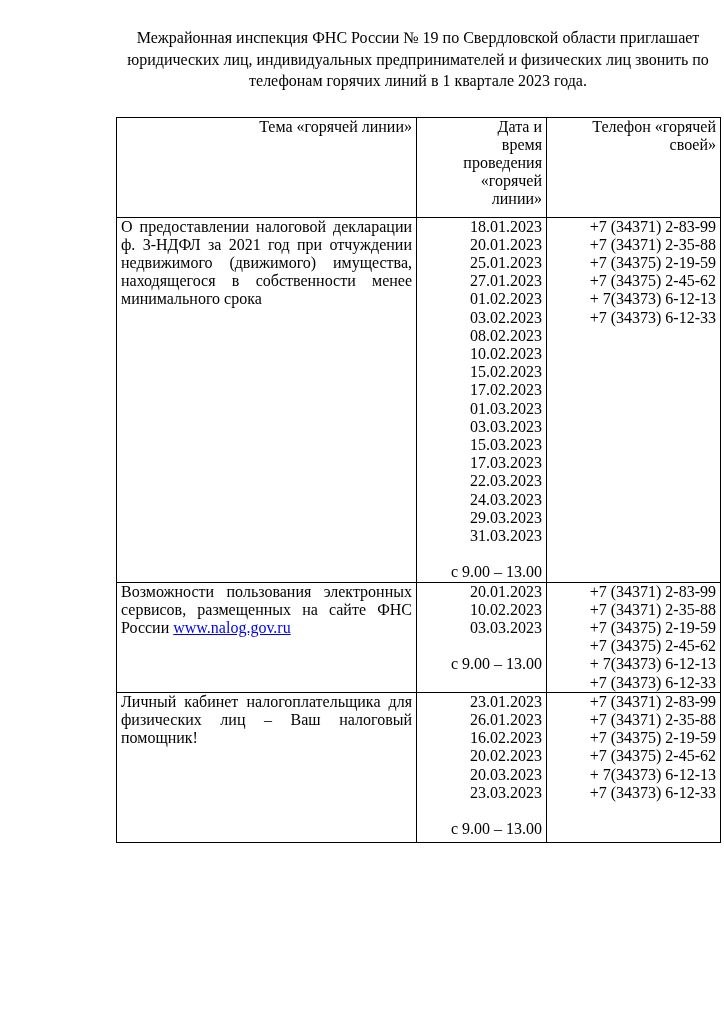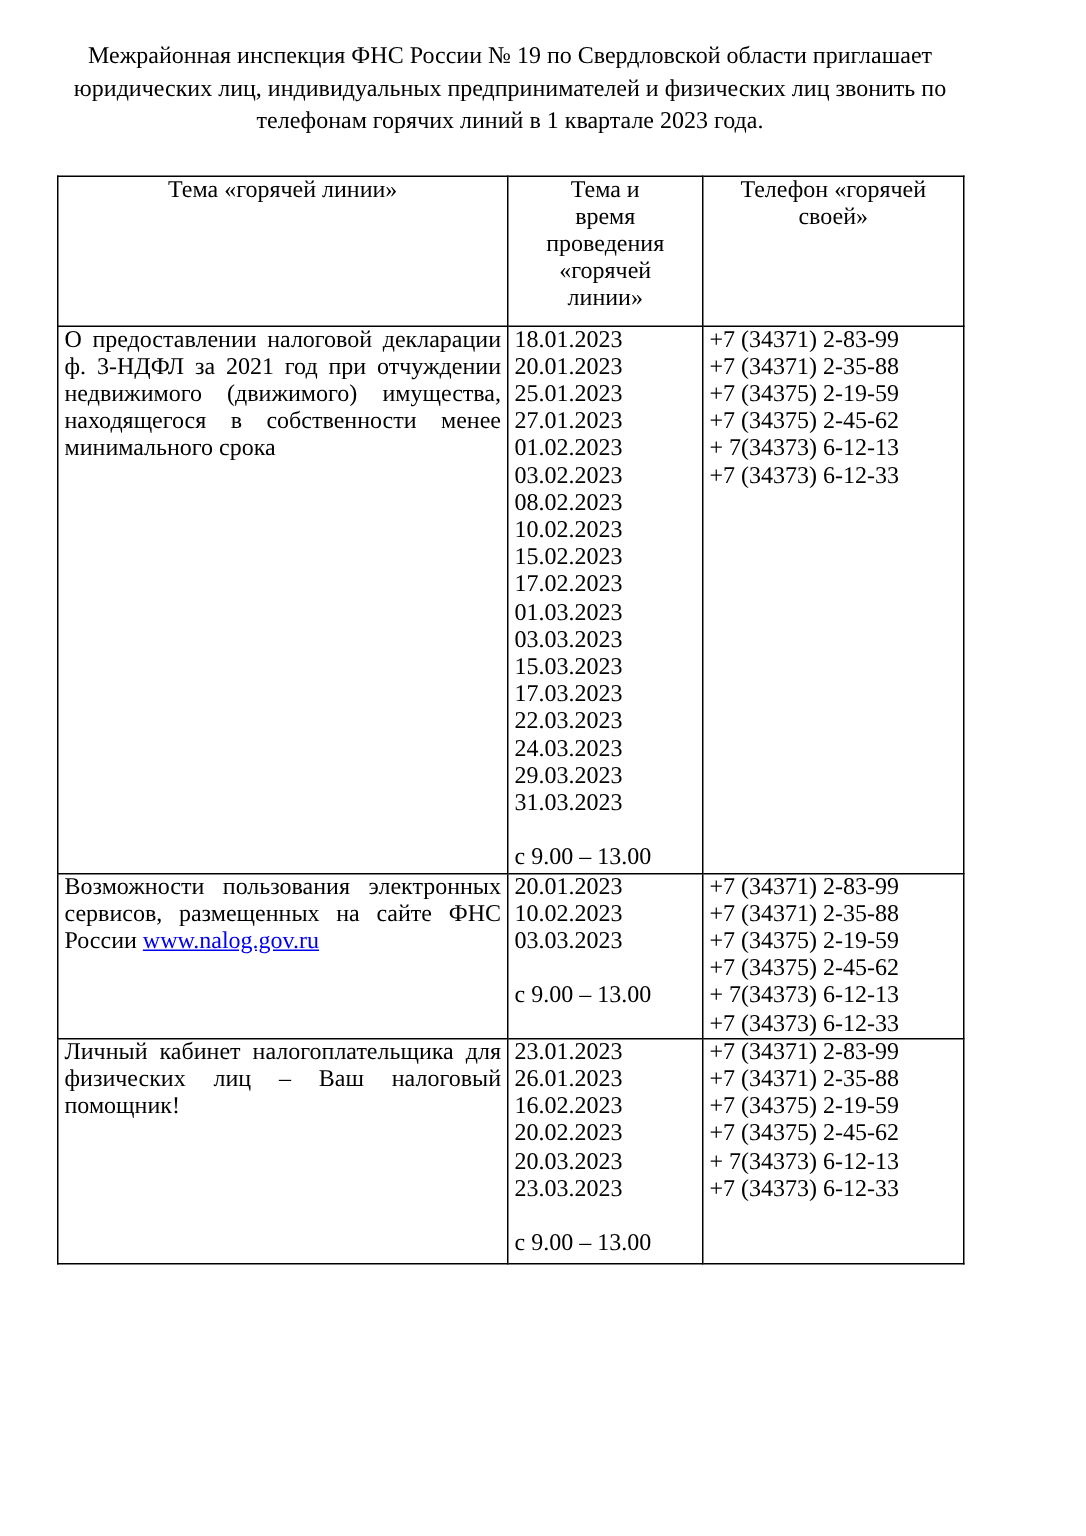--- a/index.html
+++ b/index.html
@@ -13,21 +13,21 @@
     font-family: "Liberation Serif", "DejaVu Serif", serif;
     color: #000000;
   }
   .page {
     width: 724px;
     height: 1024px;
     overflow: hidden;
     background: #ffffff;
   }
   .content {
-    margin-left: 38px;
+    margin-left: 116px;
     width: 604px;
   }
   .doc-title {
     padding-top: 27px;
     margin: 0 0 25px 0;
     font-size: 16px;
     line-height: 21.5px;
     text-align: center;
     font-weight: normal;
   }
@@ -41,31 +41,31 @@
   table.hotline td, table.hotline th {
     border: 1px solid #000000;
     vertical-align: top;
     padding: 0 4px;
     font-weight: normal;
   }
   col.c-topic { width: 300px; }
   col.c-dates { width: 130px; }
   col.c-phone { width: 174px; }
   th.hdr {
-    text-align: center;
+    text-align: right;
     white-space: pre-line;
     padding-top: 2px;
   }
   td.topic-cell {
     text-align: justify;
     padding-top: 1px;
     font-family: Liberation Serif, serif;
   }
   td.dates-cell, td.phones-cell {
-    text-align: left;
+    text-align: right;
     white-space: pre-line;
     padding-top: 1px;
   }
   a.site-link {
     color: #0000EE;
     text-decoration: underline;
     cursor: pointer;
   }
 </style>
 </head>
@@ -78,21 +78,21 @@
 
     <table class="hotline">
       <colgroup>
         <col class="c-topic">
         <col class="c-dates">
         <col class="c-phone">
       </colgroup>
       <tbody>
           <tr style="height:100px;">
         <th class="hdr">Тема «горячей линии»</th>
-        <th class="hdr">Тема и
+        <th class="hdr">Дата и
 время
 проведения
 «горячей
 линии»</th>
         <th class="hdr">Телефон «горячей
 своей»</th>
       </tr>
 
       <tr style="height:363px;">
         <td class="topic-cell"><span>О предоставлении налоговой декларации ф. 3-НДФЛ за 2021 год при отчуждении недвижимого (движимого) имущества, находящегося в собственности менее минимального срока</span></td>

